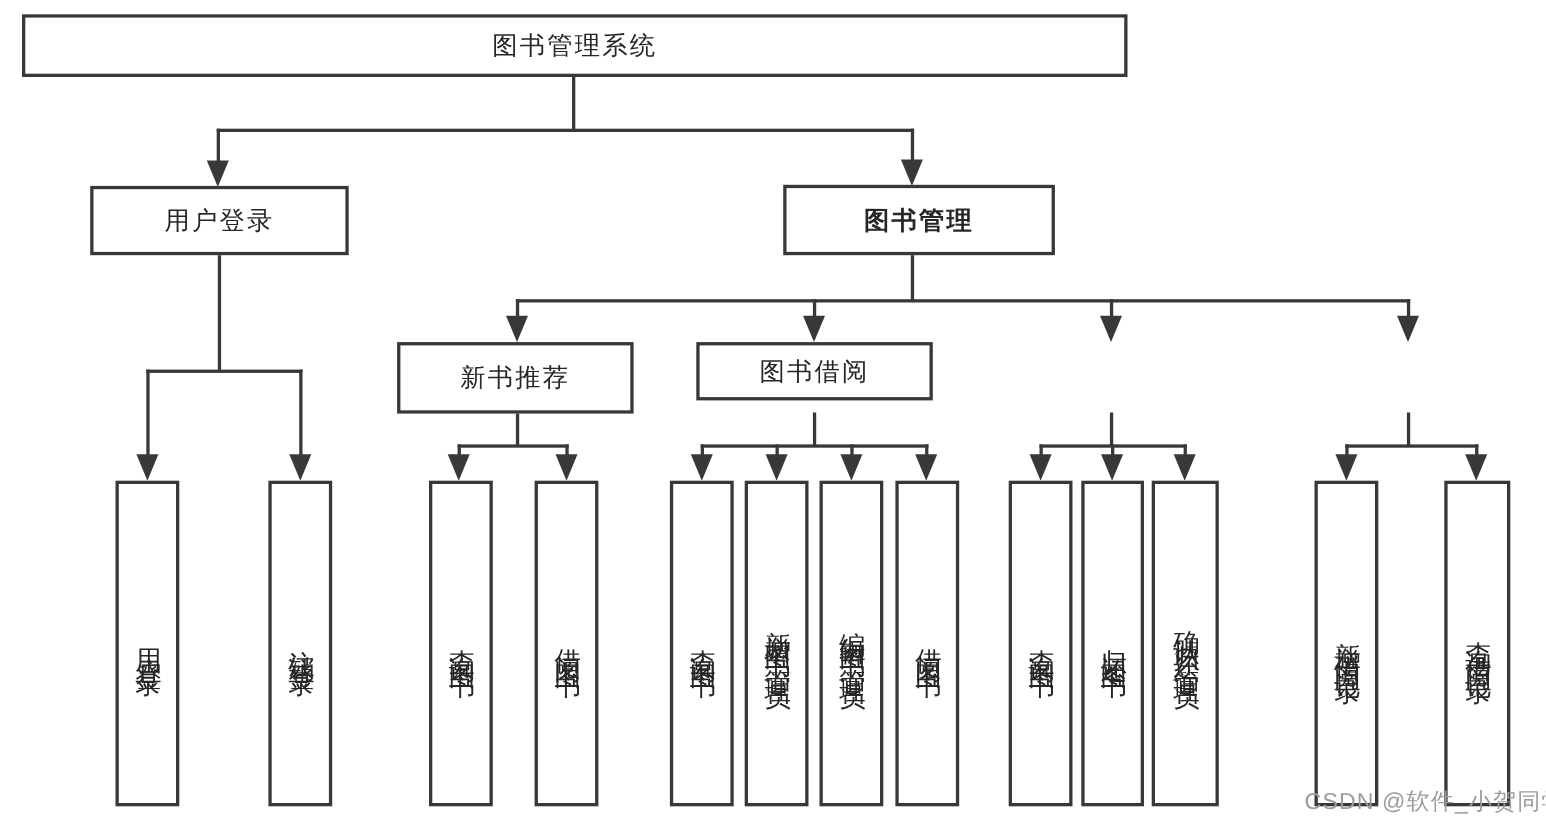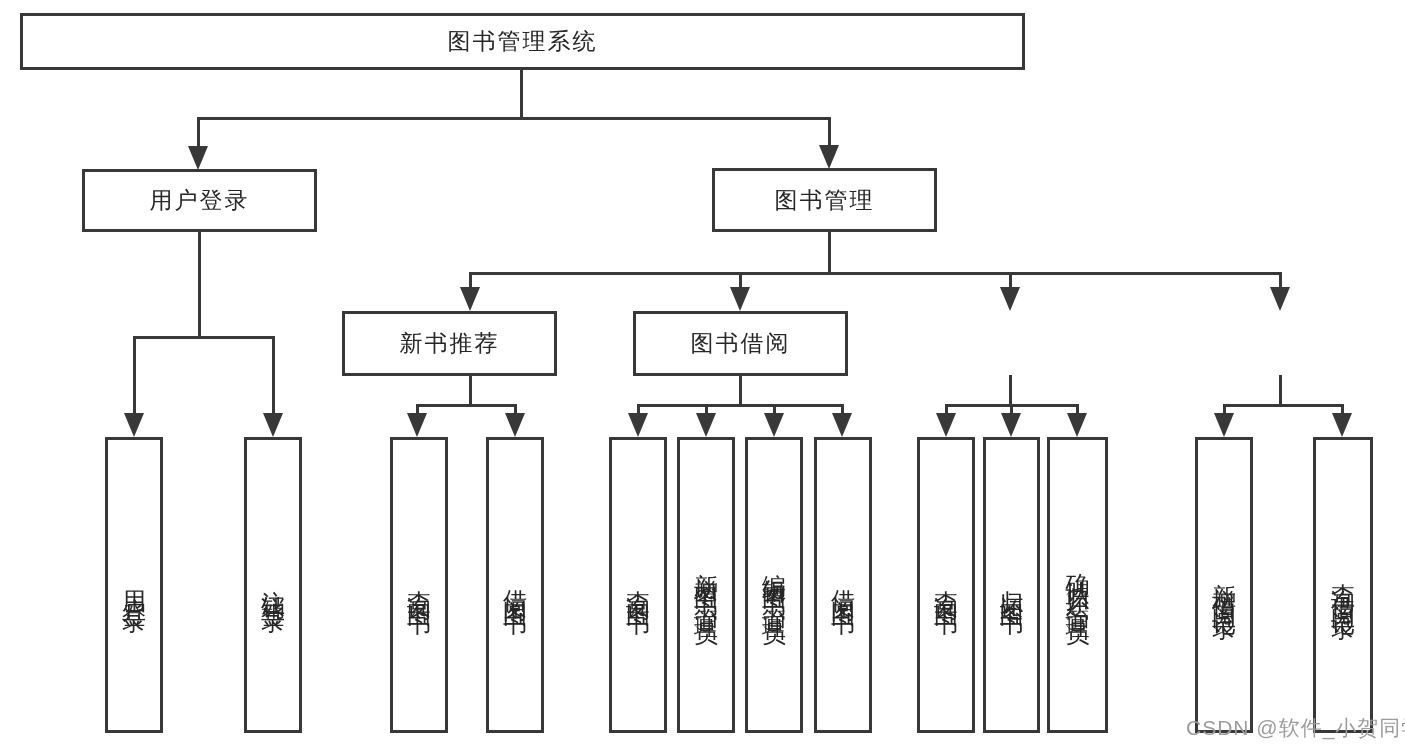--- a/index.html
+++ b/index.html
@@ -53,23 +53,23 @@
     font-size:21px;
     color:var(--wm);
     letter-spacing:1px;
     z-index:10;
     white-space:nowrap;
   }
 
   
   #n-root{left:20px;top:13px;width:1005px;height:57px;}
   #n-l2-0{left:82px;top:169px;width:235px;height:63px;}
-  #n-l2-1{left:712px;top:168px;width:225px;height:64px;}
-  #n-l3-0{left:342px;top:311px;width:215px;height:65px;}
-  #n-l3-1{left:633px;top:311px;width:215px;height:65px;}
+  #n-l2-1{left:712px;top:168px;width:247px;height:64px;font-weight:bold;}
+  #n-l3-0{left:361px;top:311px;width:215px;height:65px;}
+  #n-l3-1{left:633px;top:311px;width:215px;height:53px;}
   #n-l3-2{left:902px;top:311px;width:215px;height:65px;}
   #n-l3-3{left:1173px;top:311px;width:215px;height:65px;}
   #n-b1 {left:105px;top:437px;width:58px;height:296px;}
   #n-b2 {left:244px;top:437px;width:58px;height:296px;}
   #n-b3 {left:390px;top:437px;width:58px;height:296px;}
   #n-b4 {left:486px;top:437px;width:58px;height:296px;}
   #n-b5 {left:609px;top:437px;width:58px;height:296px;}
   #n-b6 {left:677px;top:437px;width:58px;height:296px;}
   #n-b7 {left:745px;top:437px;width:58px;height:296px;}
   #n-b8 {left:814px;top:437px;width:58px;height:296px;}

